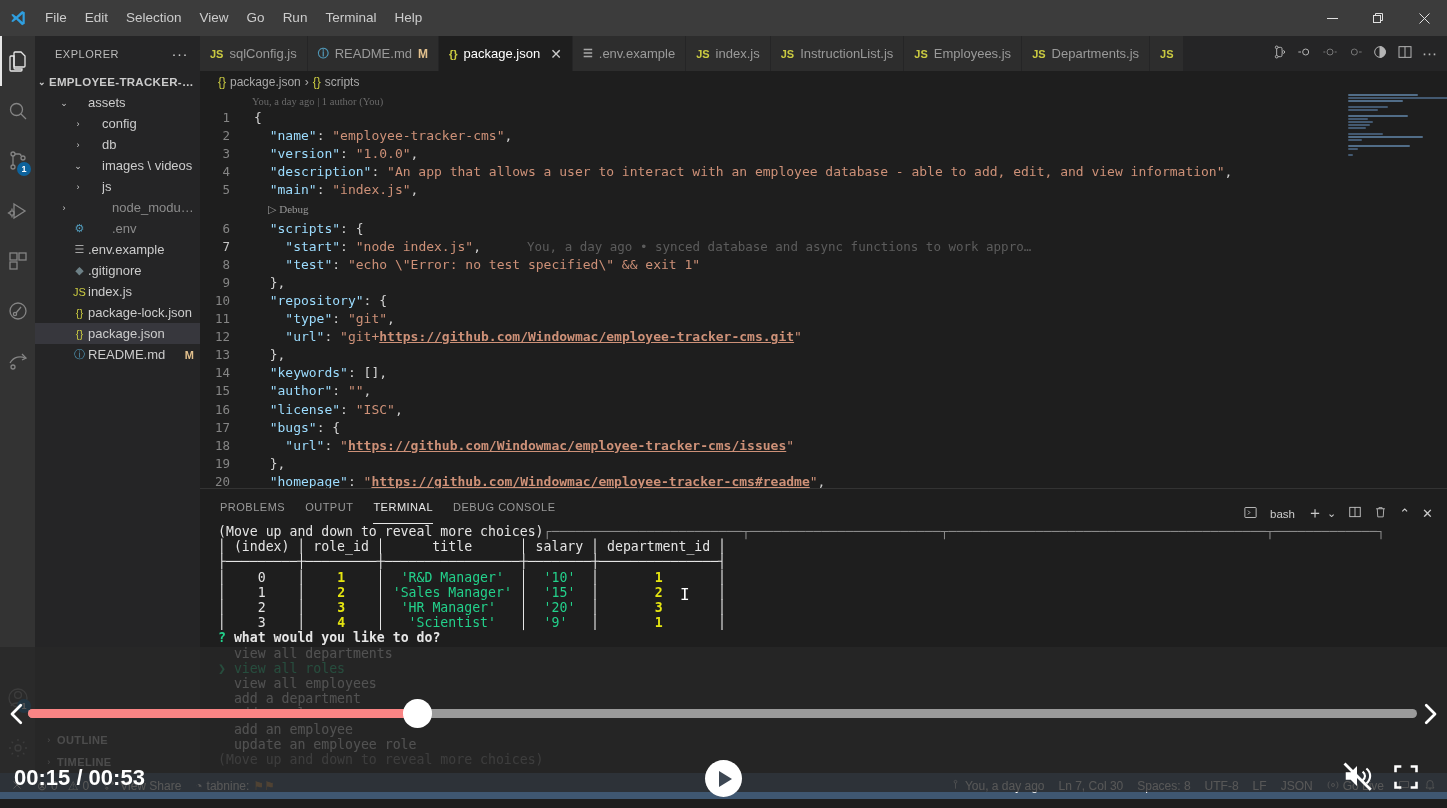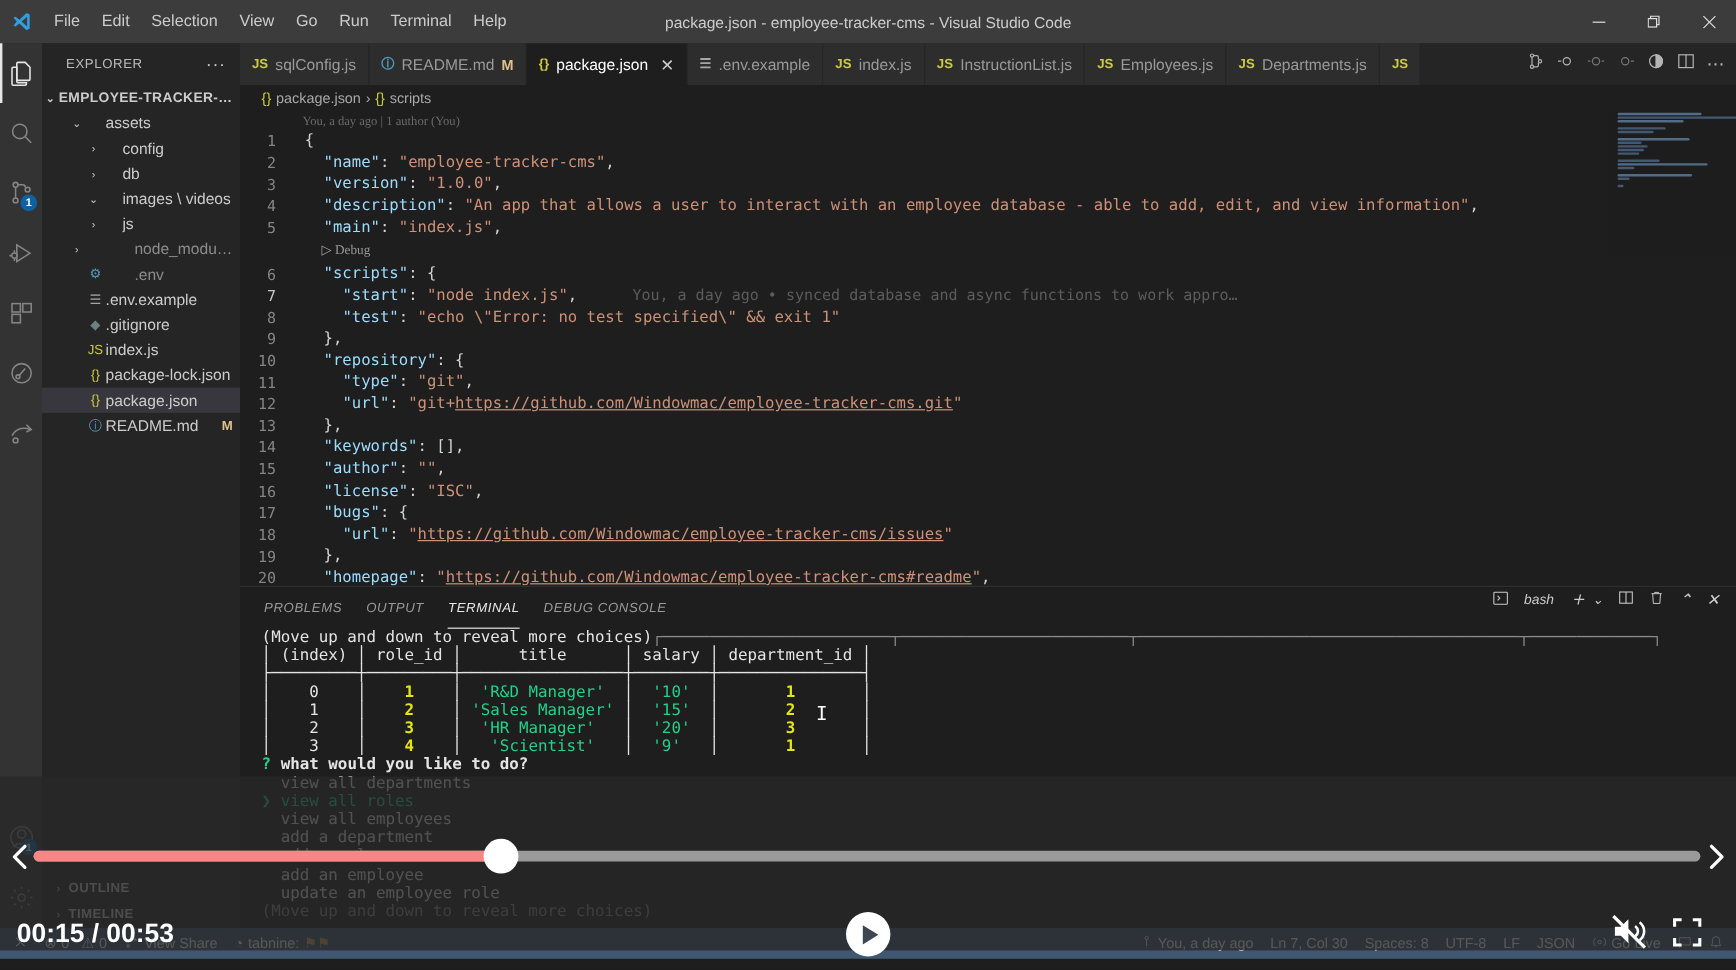--- a/index.html
+++ b/index.html
@@ -102,30 +102,30 @@
   .cline { display: flex; height: 18.1px; align-items: center; }
   .ln { width: 44px; flex: 0 0 44px; text-align: right; color: #858585; padding-right: 14px; font-size: 12.5px; }
   .ln.cur { color: #c6c6c6; }
   .ctext { flex: 1; padding-left: 10px; }
   .cline.curline .ctext { box-shadow: none; }
   .codelens { color:#999999; font-size: 11px; padding: 1px 0 1px 68px; font-family:Liberation Serif, serif;}
   .inline-blame { color: #5c5c5c; font-family:"DejaVu Sans Mono",monospace; font-size: 12.5px;}
   .k-key { color: #9cdcfe; }
   .k-str { color: #ce9178; }
   .k-punct { color: #d4d4d4; }
-  .k-link { color: #ce9178; text-decoration: underline; }
+  .k-link { color: #ce9178; text-decoration: underline; font-weight: bold; }
   .minimap {
     position: absolute; right: 0; top: 0; width: 107px; height: 100%; background: #1e1e1e;
     opacity: .85;
   }
   .mm-line { height: 2px; margin: 1px 0 1px 8px; border-radius: 1px; }
 
   
   .panel { height: 285px; background: #1e1e1e; border-top: 1px solid #333; display: flex; flex-direction: column; }
-  .panel-tabs { height: 35px; display: flex; align-items: flex-start; padding-left: 20px; gap: 20px; font-style: italic; }
+  .panel-tabs { height: 35px; display: flex; align-items: flex-end; padding-left: 20px; gap: 20px; }
   .ptab { font-size: 11px; letter-spacing: .5px; color: #9a9a9a; height: 35px; display: flex; align-items: center; cursor: pointer; position: relative;}
   .ptab.active { color: #e7e7e7; }
   .ptab.active::after { content:""; position:absolute; left:0; right:0; bottom:0; height:1px; background:#e7e7e7; }
   .panel-actions { margin-left: auto; display: flex; align-items: center; gap: 12px; padding-right: 14px; color: #cccccc; font-size: 12px;}
   .term {
     flex: 1; font-family: "DejaVu Sans Mono", monospace; font-size: 13.2px;
     line-height: 15.2px; color: #cccccc; padding: 0 0 0 18px; white-space: pre; overflow: hidden;
   }
   .t-green { color: #23d18b; } .t-yellow { color: #e5e510; } .t-white{color:#e5e5e5;}
   .t-bold { font-weight: 700; }
@@ -184,21 +184,20 @@
     <div class="menu">
       <div class="menu-item">File</div>
       <div class="menu-item">Edit</div>
       <div class="menu-item">Selection</div>
       <div class="menu-item">View</div>
       <div class="menu-item">Go</div>
       <div class="menu-item">Run</div>
       <div class="menu-item">Terminal</div>
       <div class="menu-item">Help</div>
     </div>
-    <div class="win-title">package.json - employee-tracker-cms - Visual Studio Code</div>
     <div class="win-ctrl">
       <div class="win-btn">
         <svg width="11" height="11" viewBox="0 0 11 11">
             <rect x="0" y="5" width="11" height="1" fill="#e0e0e0"></rect>
           </svg>
       </div>
       <div class="win-btn">
         <svg width="11" height="11" viewBox="0 0 11 11" fill="none" stroke="#e0e0e0" stroke-width="1">
           <rect x="0.5" y="2.5" width="7" height="7"></rect>
             <path d="M2.5 2.5V0.5h7v7h-2"></path>

